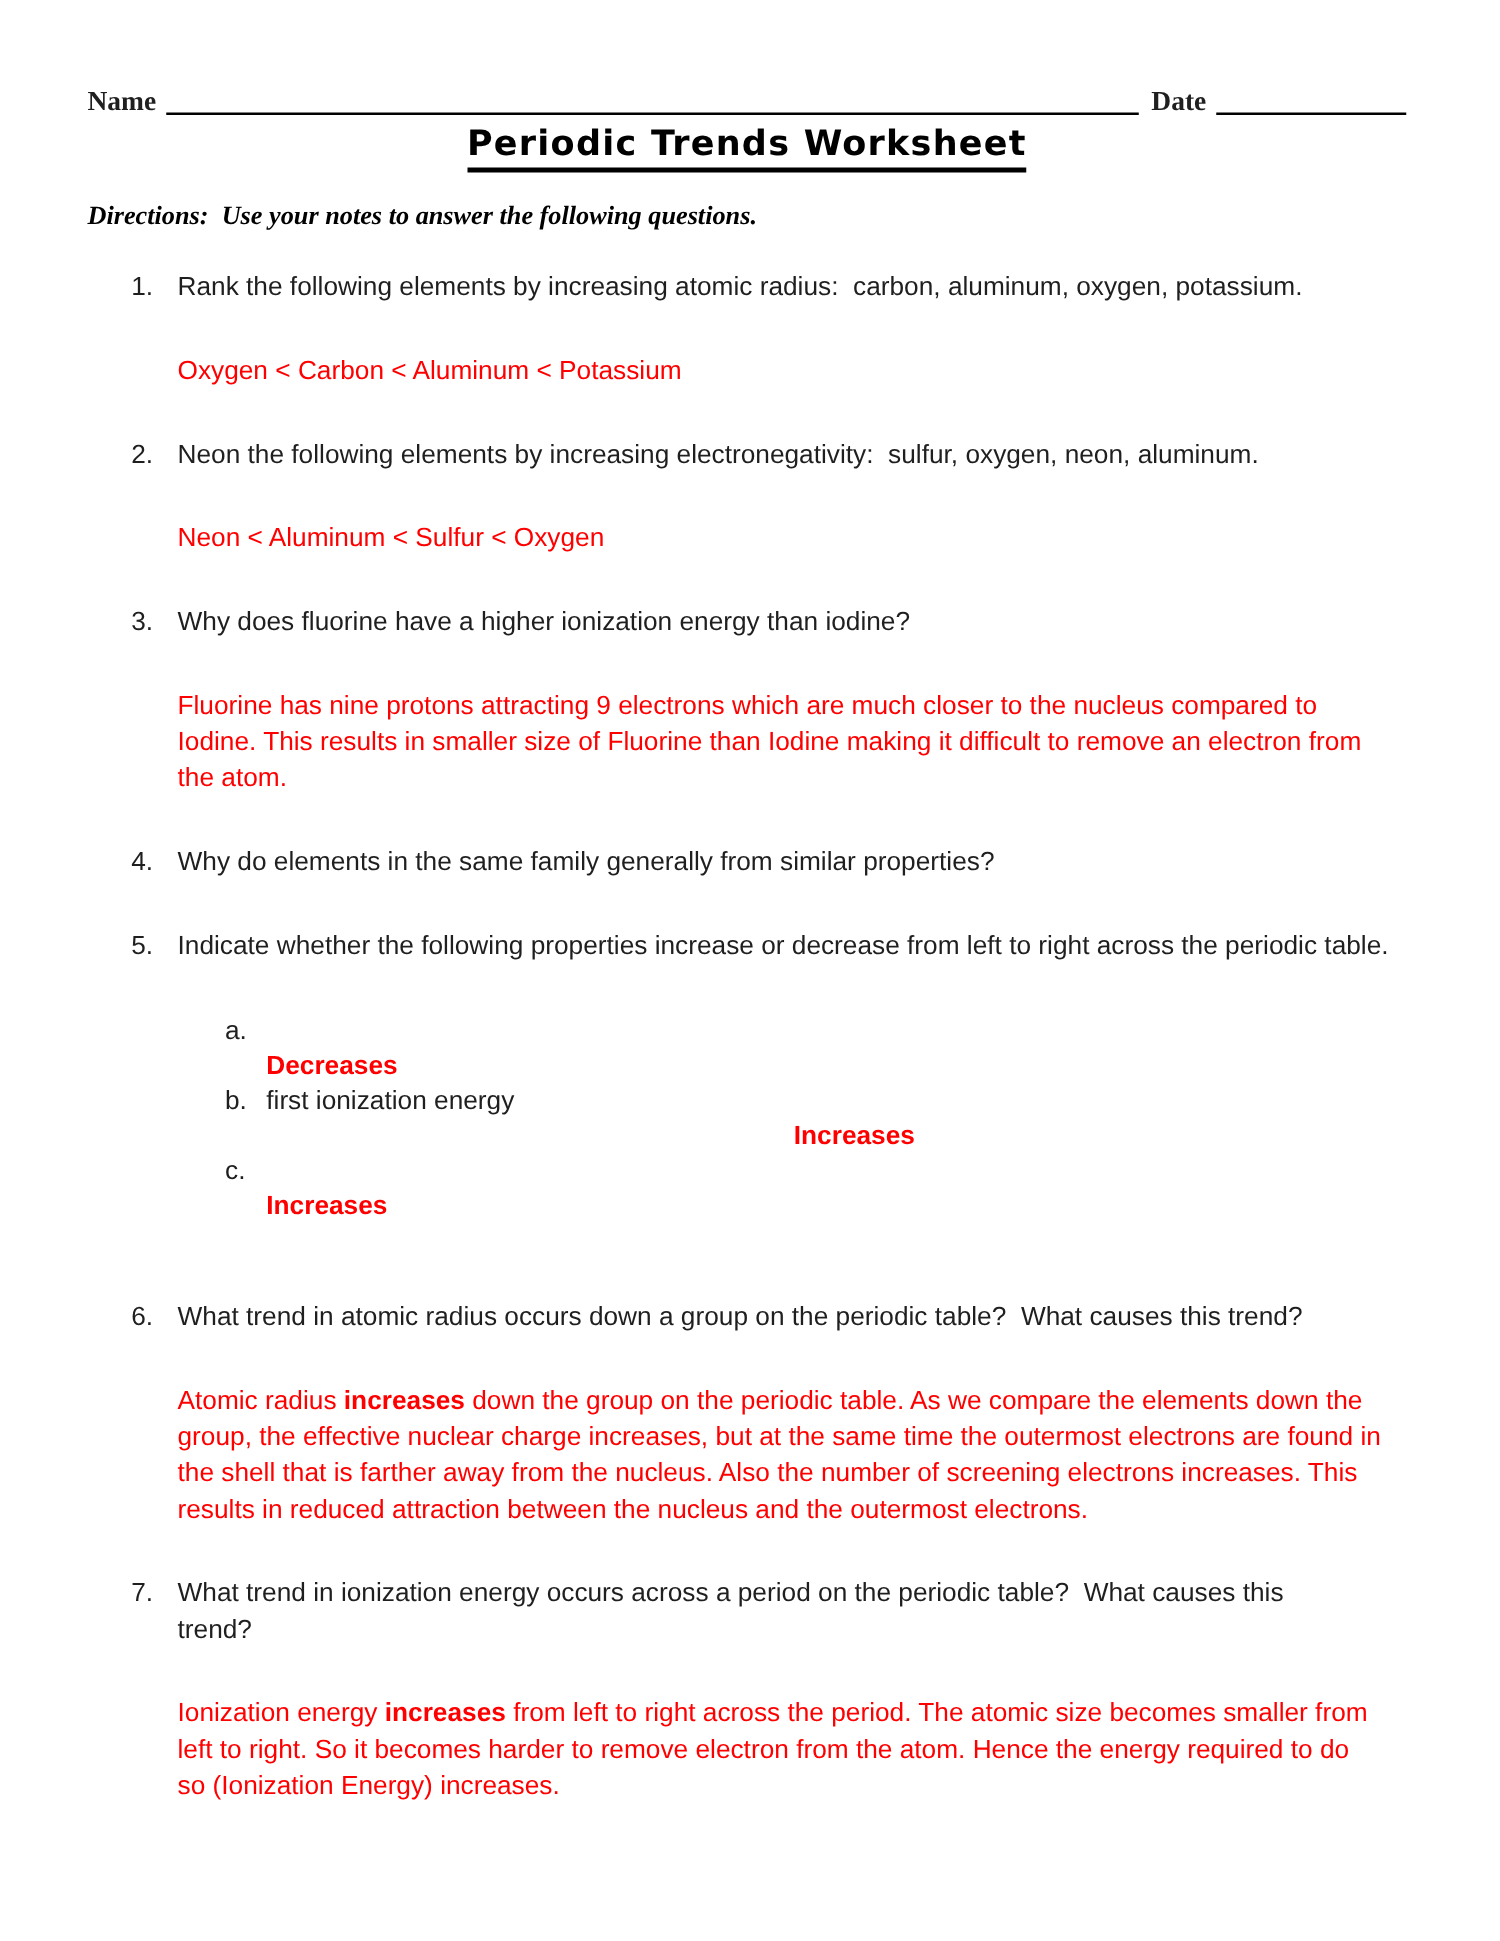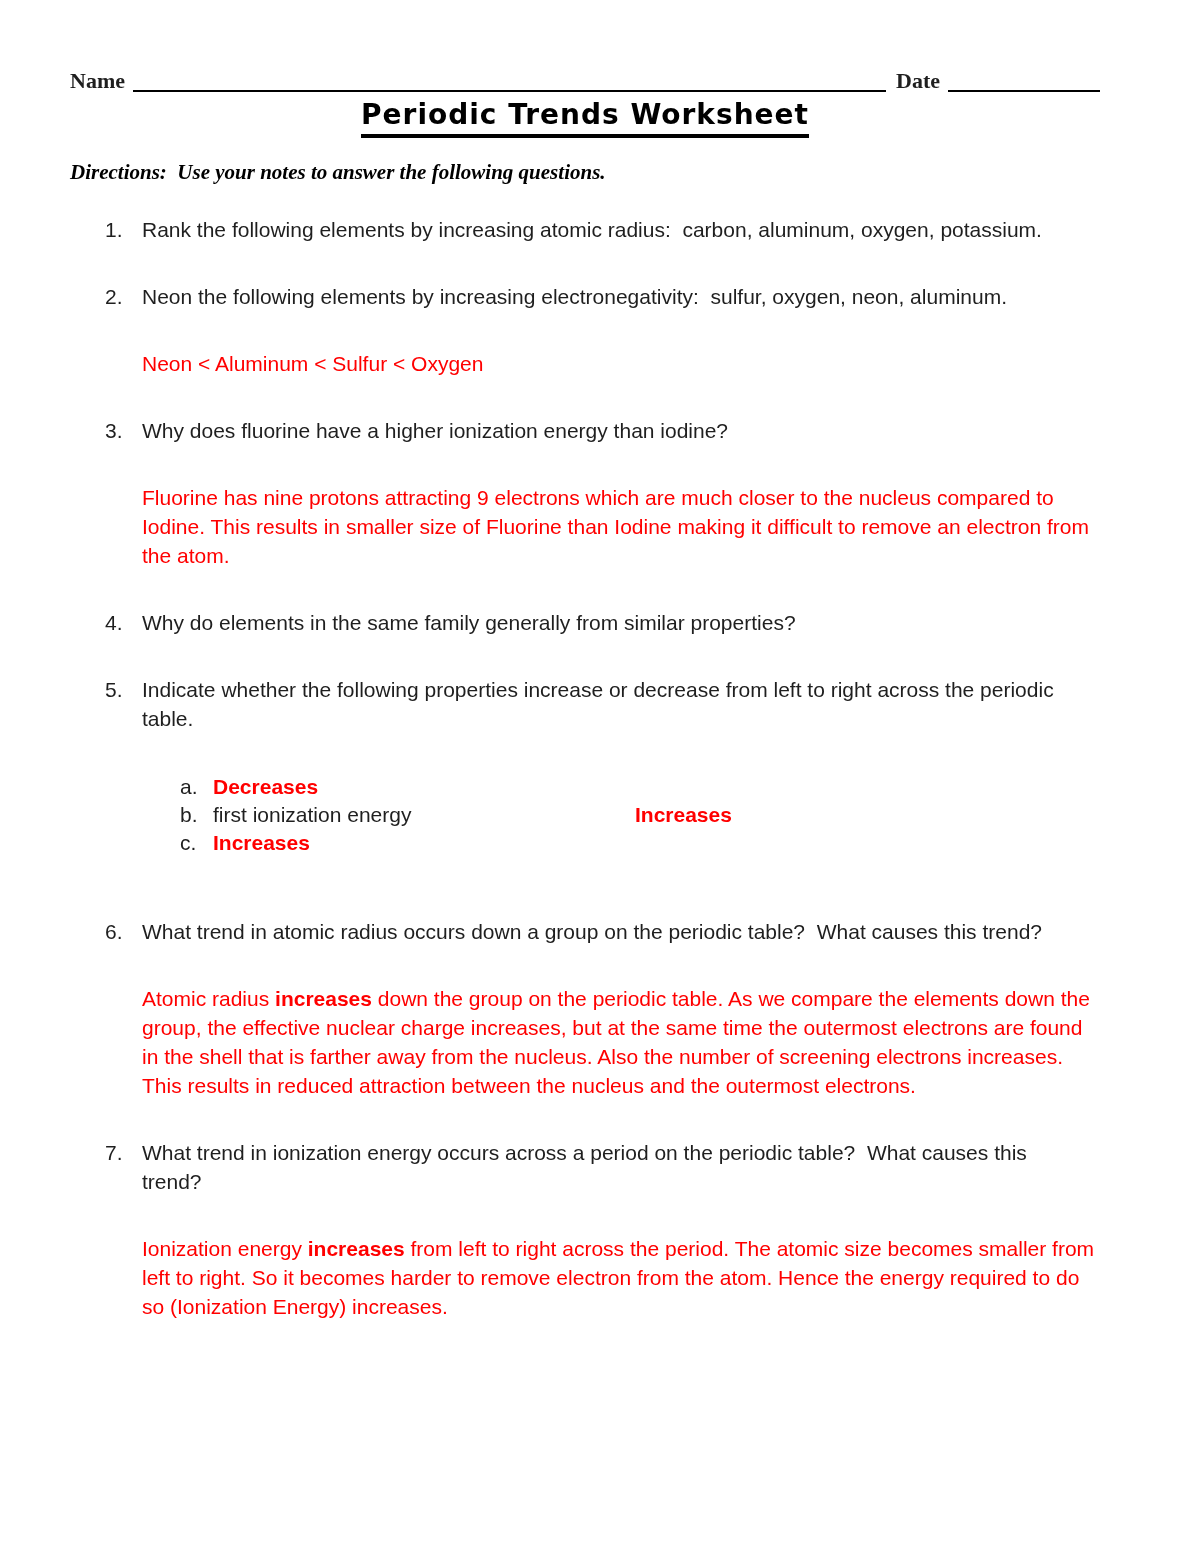--- a/index.html
+++ b/index.html
@@ -2,21 +2,21 @@
 <html><head>
 <meta charset="utf-8">
 <style>
   * { margin: 0; padding: 0; box-sizing: border-box; }
   html, body { background: #ffffff; }
   .page {
     width: 1200px;
     height: 1474px;
     margin: 0 auto;
     background: #ffffff;
-    padding: 68px 100px 0 70px;
+    padding: 68px 75px 0 70px;
     font-family: "Liberation Sans", sans-serif;
     color: #1f1f1f;
     overflow: hidden;
   }
 
   
   .header-row {
     display: flex;
     align-items: flex-end;
     font-family: "Liberation Serif", serif;
@@ -81,21 +81,21 @@
     white-space: pre-wrap;
     max-width: 965px;
   }
   .answer b { font-weight: bold; }
 
   
   .sub-list { margin: 40px 0 20px 110px; }
   .sub-row { display: flex; align-items: flex-start; line-height: 28px; }
   .sub-letter { width: 33px; flex: 0 0 33px; font-size: 21px; }
   .sub-text { width: 422px; flex: 0 0 422px; font-size: 21px; white-space: pre-wrap; }
-  .sub-answer { font-size: 21px; font-weight: bold; color: #ff0000; }
+  .sub-answer { font-size: 21px; font-weight: bold; color: #ff0000; margin-top: 28px; }
   .q5 { margin-bottom: 60px; }
 </style>
 </head>
 <body>
 
 <div class="page">
 
   <div class="header-row">
     <span>Name</span>
     <span class="blank-line name-line"></span>
@@ -107,20 +107,21 @@
     <span class="title">Periodic Trends Worksheet</span>
   </div>
 
   <p class="directions">Directions:  Use your notes to answer the following questions.</p>
 
   <div class="q">
     <div class="q-row">
       <span class="q-num">1.</span>
       <p class="q-text w900">Rank the following elements by increasing atomic radius:  carbon, aluminum, oxygen, potassium.</p>
     </div>
+    <p class="answer">Oxygen &lt; Carbon &lt; Aluminum &lt; Potassium</p>
   </div>
 
   <div class="q">
     <div class="q-row">
       <span class="q-num">2.</span>
       <p class="q-text">Neon the following elements by increasing electronegativity:  sulfur, oxygen, neon, aluminum.</p>
     </div>
     <p class="answer">Neon &lt; Aluminum &lt; Sulfur &lt; Oxygen</p>
   </div>
 

